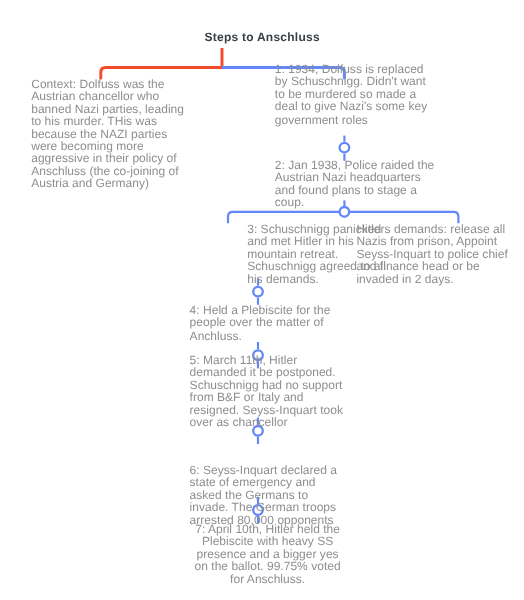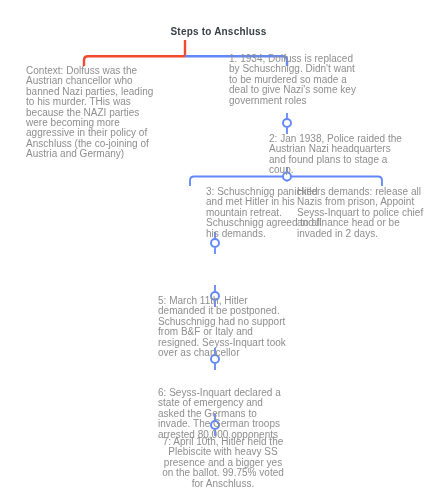--- a/index.html
+++ b/index.html
@@ -99,26 +99,27 @@
 
     <path d="M215,414 L215,420" fill="none" stroke="#6287f8" stroke-width="1.8"></path>
     <path d="M215,430 L215,436" fill="none" stroke="#6287f8" stroke-width="1.8"></path>
     <circle cx="215" cy="425" r="4" fill="#ffffff" stroke="#6287f8" stroke-width="1.9"></circle>
   </svg>
 
   <div class="node-text col-left" style="top:66px;">Context: Dolfuss was the Austrian chancellor who banned Nazi parties, leading to his murder. THis was because the NAZI parties were becoming more aggressive in their policy of Anschluss (the co-joining of Austria and Germany)</div>
 
   <div class="node-text col-top-right" style="top:54px;">1: 1934, Dolfuss is replaced by Schuschnigg. Didn't want to be murdered so made a deal to give Nazi's some key government roles</div>
 
-  <div class="node-text col-top-right" style="top:134px;margin-left:40px;">2: Jan 1938, Police raided the Austrian Nazi headquarters and found plans to stage a coup.</div>
+  <div class="node-text col-top-right" style="top:134px;">2: Jan 1938, Police raided the Austrian Nazi headquarters and found plans to stage a coup.</div>
 
   <div class="node-text col-mid" style="top:187px;margin-left:48px;">3: Schuschnigg panicked and met Hitler in his mountain retreat. Schuschnigg agreed to all his demands.</div>
 
   <div class="node-text col-right" style="top:187px;">Hitlers demands: release all Nazis from prison, Appoint Seyss-Inquart to police chief and finance head or be invaded in 2 days.</div>
 
+  <div class="node-text col-mid" style="top:255px;">4: Held a Plebiscite for the people over the matter of Anchluss.</div>
 
   <div class="node-text col-mid" style="top:296px;">5: March 11th, Hitler demanded it be postponed. Schuschnigg had no support from B&amp;F or Italy and resigned. Seyss-Inquart took over as chancellor</div>
 
   <div class="node-text col-mid" style="top:388px;">6: Seyss-Inquart declared a state of emergency and asked the Germans to invade. The German troops arrested 80,000 opponents</div>
 
   <div class="node-text col-mid" style="top:437px;text-align:center;">7: April 10th, Hitler held the Plebiscite with heavy SS presence and a bigger yes on the ballot. 99.75% voted for Anschluss.</div>
 
 </div>
 
 </body></html>

